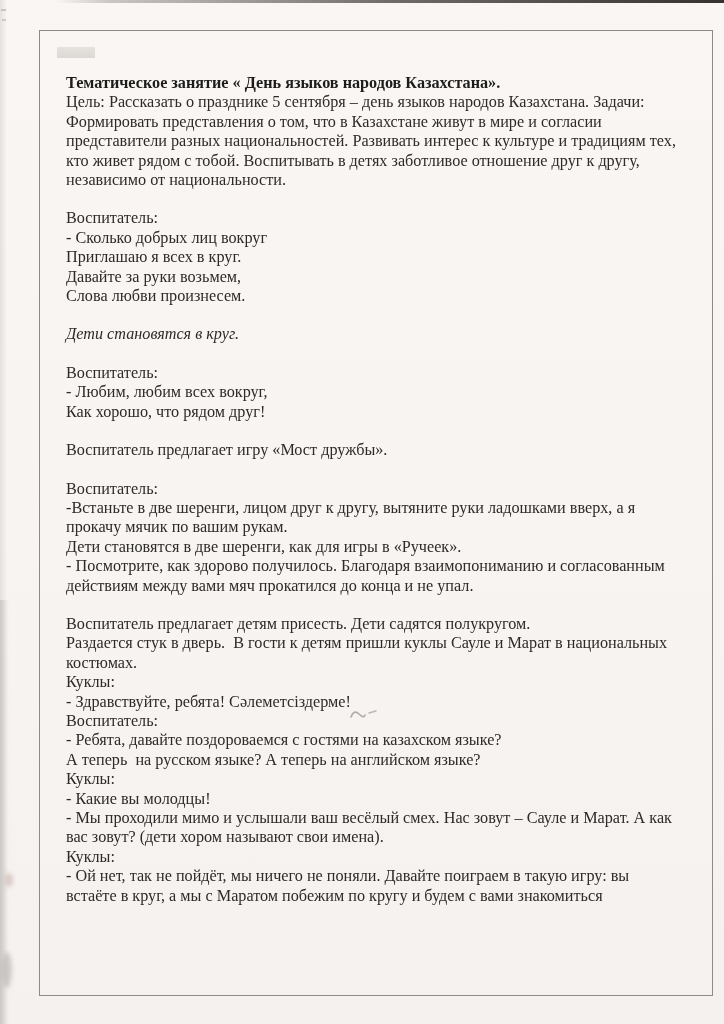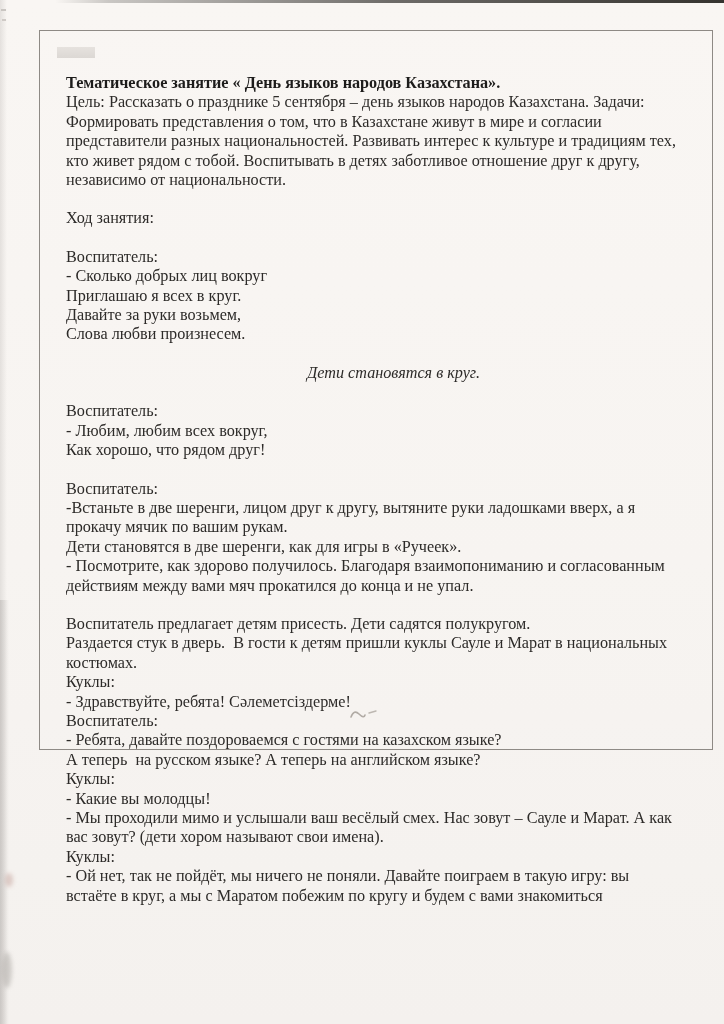--- a/index.html
+++ b/index.html
@@ -42,41 +42,41 @@
   .smudge-left{
     position:absolute;left:2px;top:952px;width:10px;height:36px;
     background:#b0aca8;border-radius:50%;filter:blur(2px);opacity:.55;
   }
   .smudge-red{
     position:absolute;left:5px;top:873px;width:8px;height:14px;
     background:#c4a29b;border-radius:50%;filter:blur(2px);opacity:.5;
   }
   
   .frame{
-    position:absolute;left:39px;top:30px;width:674px;height:720px;
+    position:absolute;left:39px;top:30px;width:674px;height:966px;
     box-sizing:border-box;
     border:1px solid var(--border);
   }
   
   .smudge-top{
     position:absolute;left:17px;top:16px;width:38px;height:11px;
     background:linear-gradient(180deg,#e6e2de 0%,#dcd8d4 100%);
     filter:blur(.5px);
   }
   .content{
     position:absolute;left:26px;top:43px;width:655px;
     color:var(--text);
     font-size:16.2px;line-height:19.4px;
   }
   .content p{
     margin:0 0 19px 0;
     white-space:pre;
   }
   .content p.b-bold{font-weight:700;color:var(--title);margin-bottom:0;}
-  .content p.b-italic{font-style:italic;text-align:center;}
+  .content p.b-italic{font-style:italic;}
   .content p:last-child{margin-bottom:12px;}
   .pencil{position:absolute;left:346px;top:706px;width:32px;height:16px;opacity:.75;}
 </style>
 </head>
 <body>
 
 <div class="scan">
   <div class="edge-top"></div>
   <div class="edge-left"></div>
   <div class="edge-left-lower"></div>
@@ -87,30 +87,30 @@
 
   <div class="frame">
     <div class="smudge-top"></div>
     <div class="content" id="doc">
         <p class="block b-bold">Тематическое занятие « День языков народов Казахстана».</p>
         <p class="block">Цель: Рассказать о празднике 5 сентября – день языков народов Казахстана. Задачи:
 Формировать представления о том, что в Казахстане живут в мире и согласии
 представители разных национальностей. Развивать интерес к культуре и традициям тех,
 кто живет рядом с тобой. Воспитывать в детях заботливое отношение друг к другу,
 независимо от национальности.</p>
-        <p class="block">Ход занятия:</p>
         <p class="block">Воспитатель:
 - Сколько добрых лиц вокруг
 Приглашаю я всех в круг.
 Давайте за руки возьмем,
 Слова любви произнесем.</p>
         <p class="block b-italic">Дети становятся в круг.</p>
         <p class="block">Воспитатель:
 - Любим, любим всех вокруг,
 Как хорошо, что рядом друг!</p>
+        <p class="block">Воспитатель предлагает игру «Мост дружбы».</p>
         <p class="block">Воспитатель:
 -Встаньте в две шеренги, лицом друг к другу, вытяните руки ладошками вверх, а я
 прокачу мячик по вашим рукам.
 Дети становятся в две шеренги, как для игры в «Ручеек».
 - Посмотрите, как здорово получилось. Благодаря взаимопониманию и согласованным
 действиям между вами мяч прокатился до конца и не упал.</p>
         <p class="block">Воспитатель предлагает детям присесть. Дети садятся полукругом.
 Раздается стук в дверь.  В гости к детям пришли куклы Сауле и Марат в национальных
 костюмах.
 Куклы:

